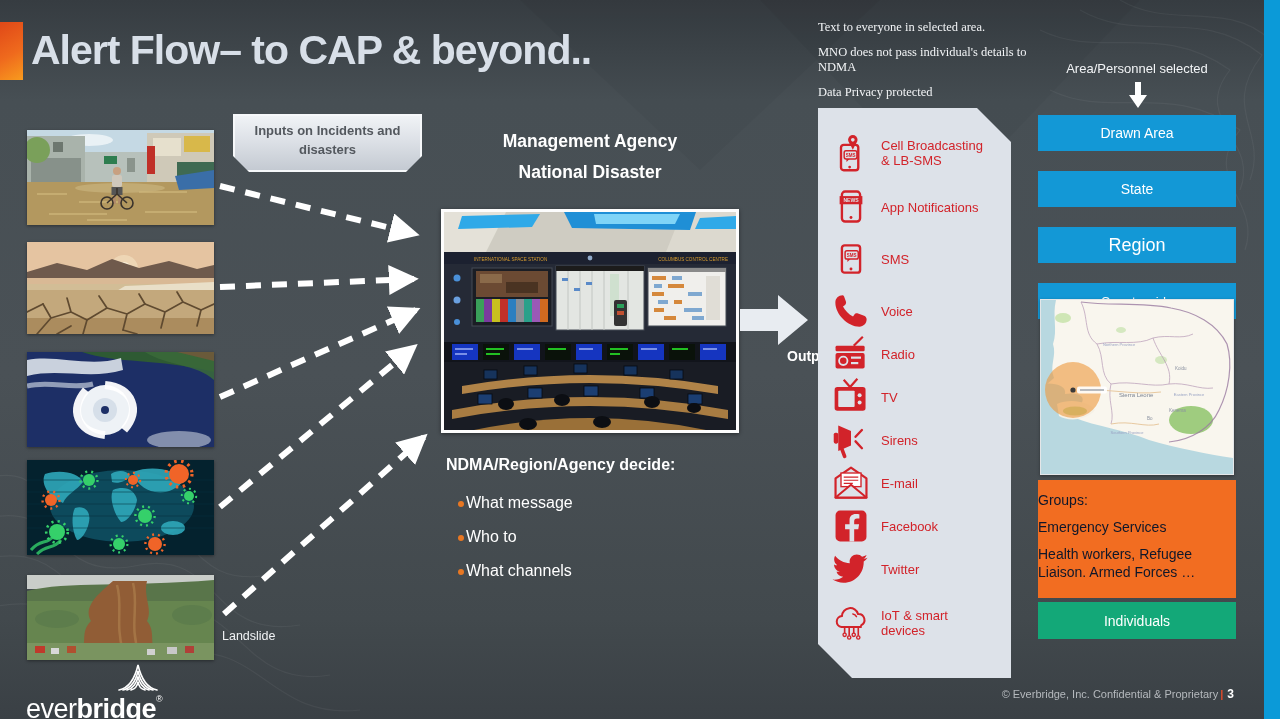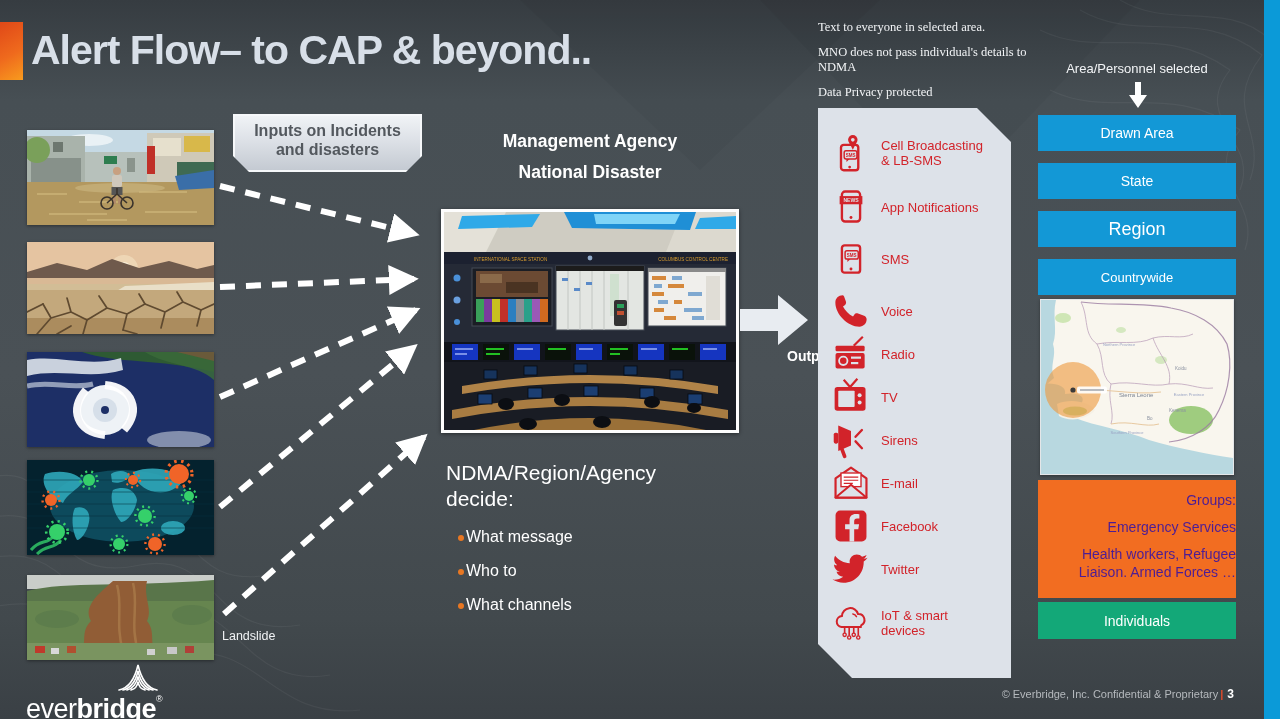--- a/index.html
+++ b/index.html
@@ -25,34 +25,34 @@
   
   .incident { position:absolute; left:27px; width:187px; box-shadow:0 1px 3px rgba(0,0,0,.4); }
   .incident svg { display:block; }
   .landslide-label { position:absolute; left:222px; top:629px; color:#f0f2f4; font-size:12.5px; }
 
   
   .callout { position:absolute; left:233px; top:114px; width:189px; height:58px;
     background:linear-gradient(180deg,#f0f3f6 0%,#dde1e7 45%,#c4cad2 100%);
     clip-path:polygon(0 0,100% 0,100% calc(100% - 16px),calc(100% - 16px) 100%,16px 100%,0 calc(100% - 16px));
     border:2px solid #f6f8fa; display:flex; align-items:center; justify-content:center;
-    text-align:center; color:#53585e; font-weight:bold; font-size:16px; line-height:19px;
+    text-align:center; color:#53585e; font-weight:bold; font-size:13px; line-height:19px;
     padding:0 10px 6px 10px; }
 
   
   .ndma-heading { position:absolute; left:455px; top:126px; width:270px; text-align:center;
     color:#fff; font-weight:bold; font-size:17.5px; line-height:31px; }
 
   
   .control-room { position:absolute; left:441px; top:209px; width:298px; height:224px;
     background:#fdfdfd; padding:3px; box-shadow:0 1px 4px rgba(0,0,0,.45); }
 
   
   .decide { position:absolute; left:446px; top:452px; width:260px; color:#fff; }
-  .decide-heading { font-size:21px; line-height:26px; font-weight:normal; width:245px;margin-top:8px; }
+  .decide-heading { font-size:16px; line-height:26px; font-weight:bold; width:245px; }
   .decide ul { list-style:none; margin-top:16px; }
   .decide li { display:flex; align-items:flex-start; gap:2px; margin:0 0 16px 12px; font-size:16px; }
   .decide .dot { flex:none; width:6px; height:6px; border-radius:50%; background:#e87722; margin-top:7px; }
 
   
   .outputs-arrow { position:absolute; left:740px; top:295px; }
   .outputs-label { position:absolute; left:739px; top:348px; color:#fff; font-weight:bold; font-size:14px;padding-left:48px; }
 
   
   .channels-panel { position:absolute; left:818px; top:108px; width:193px; height:570px;
@@ -63,28 +63,28 @@
   .channel.tall { min-height:62px; }
   .channel.gap-after { margin-bottom:12px; }
   .channel svg { flex:none; width:40px; height:40px; }
   .channel .label { color:#d2232a; font-size:13px; line-height:15px; width:106px; }
 
   
   .sel-header { position:absolute; left:1036px; top:61px; width:202px; text-align:center;
     color:#f2f4f6; font-size:13px; }
   .down-arrow { position:absolute; left:1127px; top:82px; }
   .sel-buttons { position:absolute; left:1038px; top:115px; width:198px; }
-  .sel-btn { height:36px; margin-bottom:12px; background:#1398d6; color:#fff;
+  .sel-btn { height:36px; margin-bottom:20px; background:#1398d6; color:#fff;
     display:flex; align-items:center; justify-content:center; font-size:14px; }
   .sel-btn.big { font-size:18px; }
   .sel-btn.small { font-size:13px; }
   .map-box { position:absolute; left:1040px; top:299px; width:194px; height:176px;
     border:1px solid #e4e6e8; box-shadow:0 1px 3px rgba(0,0,0,.35); }
   .groups-box { position:absolute; left:1038px; top:480px; width:198px; height:118px;
-    background:#f26d21; color:#4c1d95; text-align:right; font-size:14px; line-height:18px;
+    background:#f26d21; color:#0f172a; text-align:left; font-size:14px; line-height:18px;
     padding-top:11px; }
   .groups-box p { margin-bottom:9px; }
   .individuals-box { position:absolute; left:1038px; top:602px; width:198px; height:37px;
     background:#13a878; color:#fff; display:flex; align-items:center; justify-content:center;
     font-size:14px; }
   .edge-bar { position:absolute; left:1264px; top:0; width:16px; height:719px; background:#0b9ad8; }
 
   
   .arrows-overlay { position:absolute; left:0; top:0; pointer-events:none; }
 

